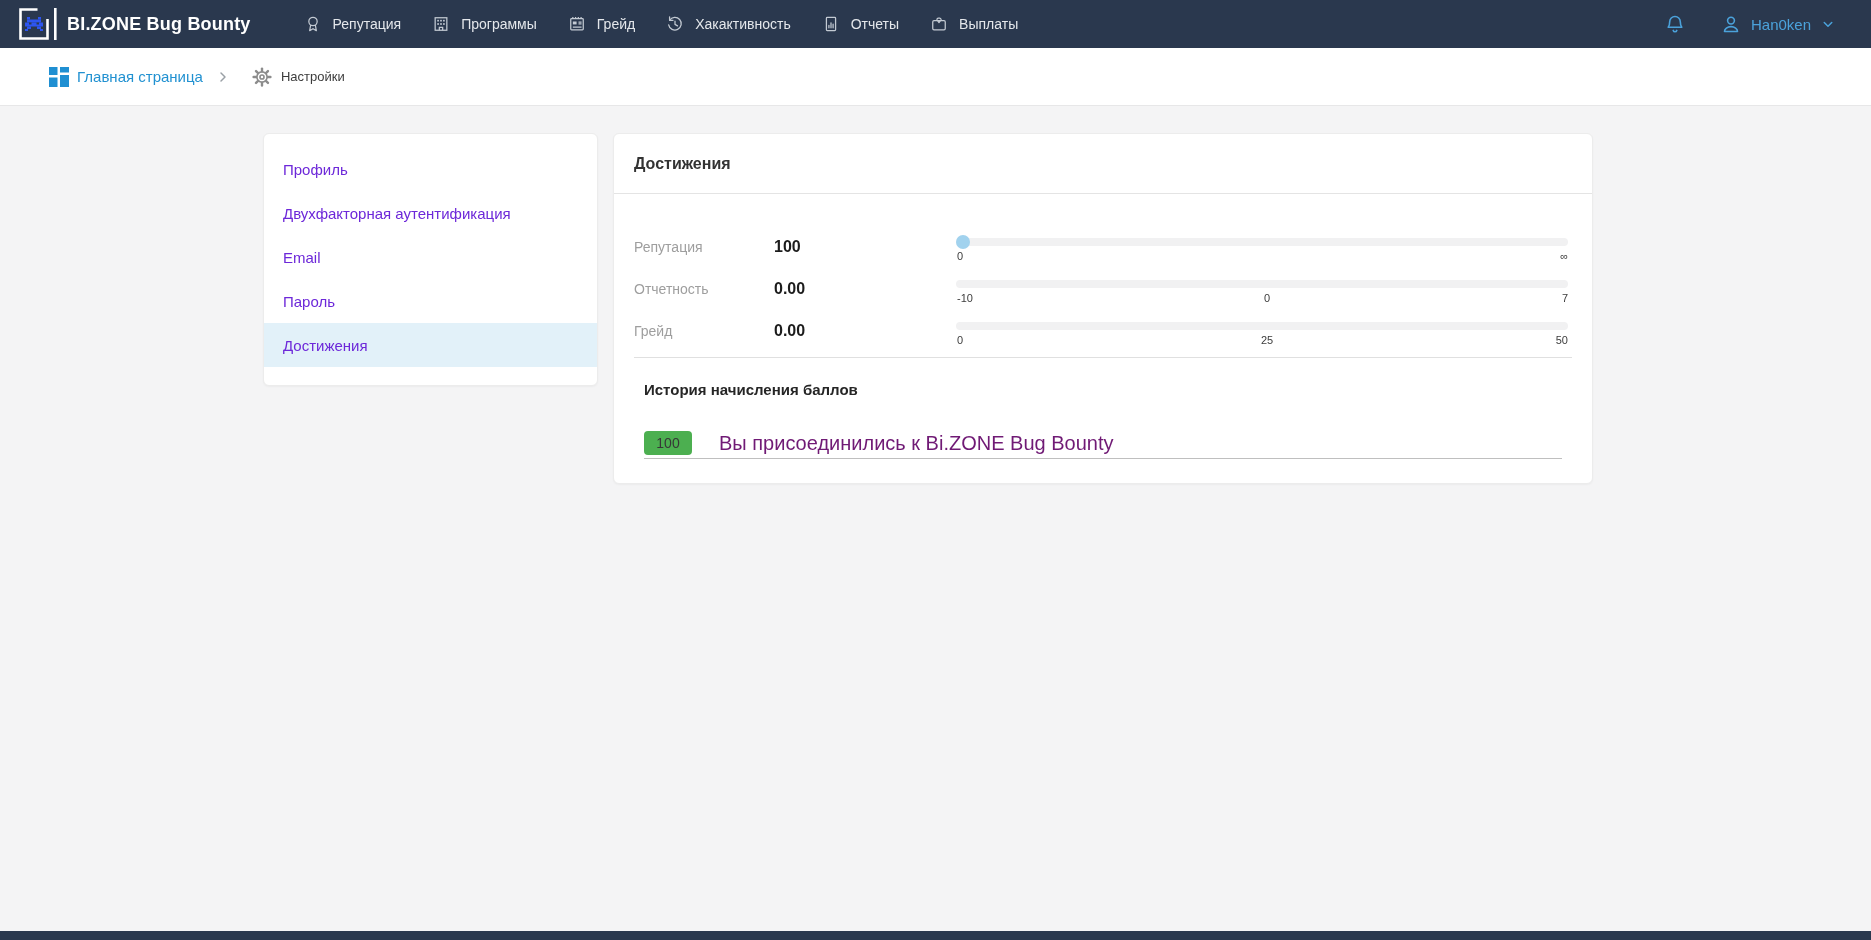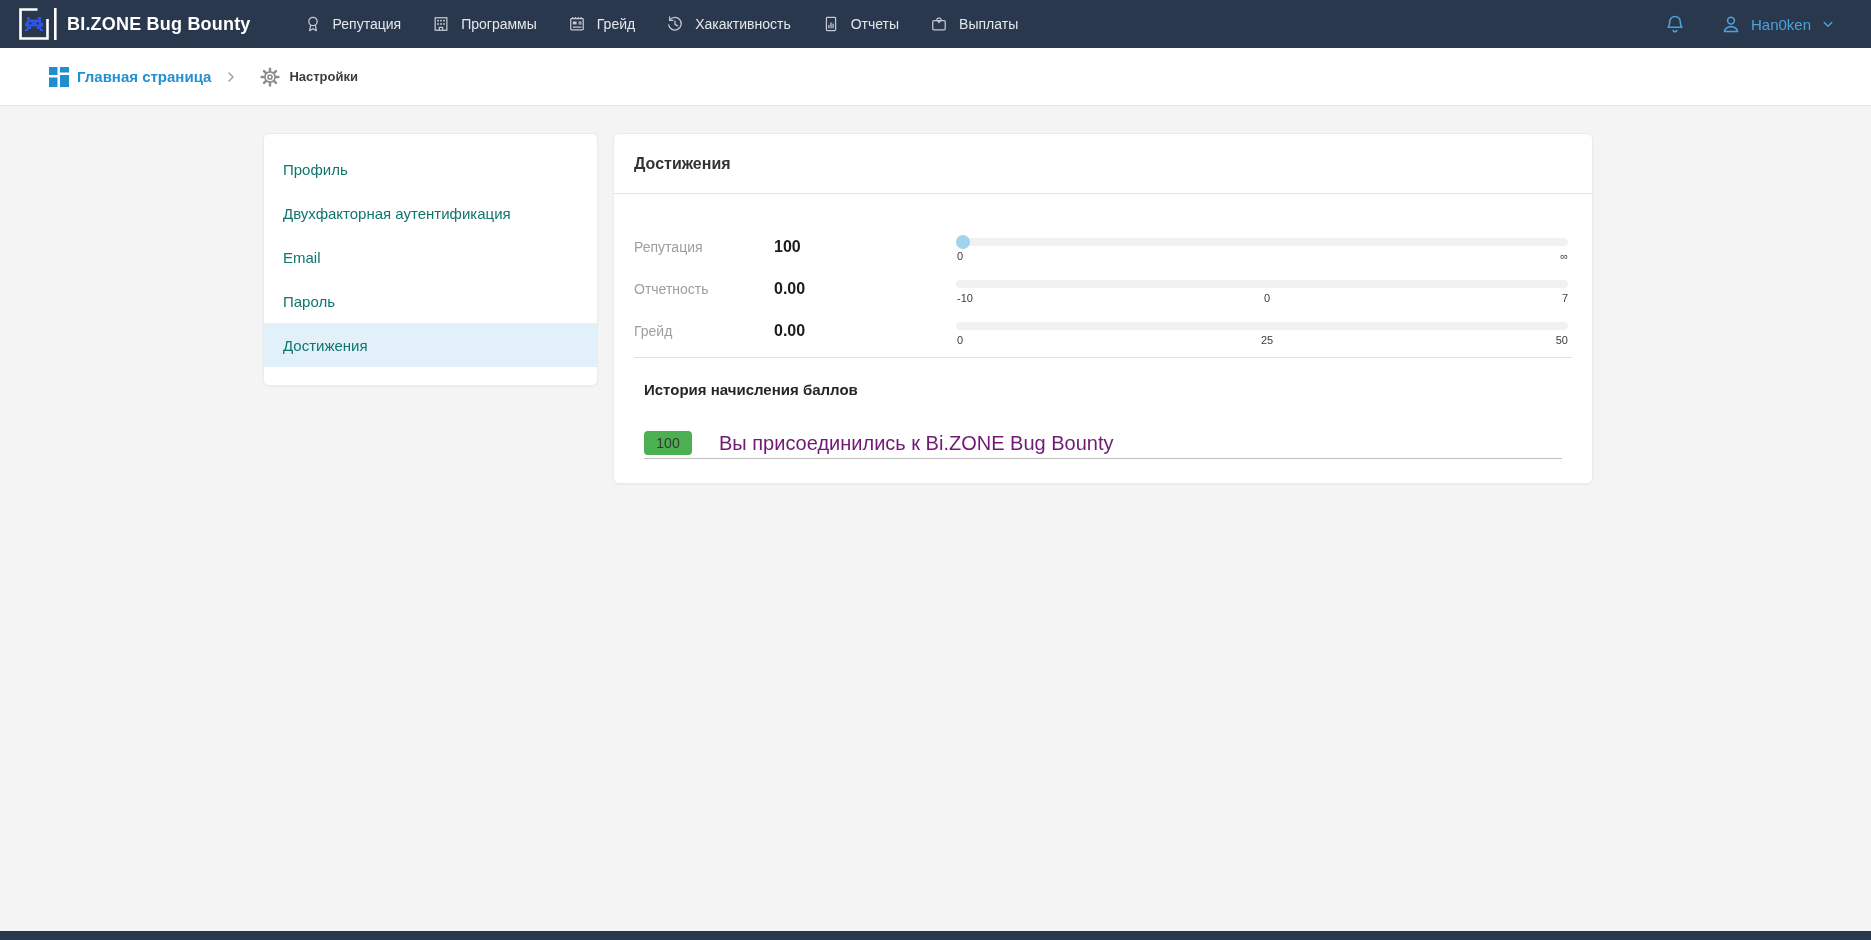--- a/index.html
+++ b/index.html
@@ -28,41 +28,41 @@
   .nav-item .lbl { color: #E4E7EB; font-size: 14px; white-space: nowrap; }
   .nav-ic { width: 20px; height: 20px; color: #C3CAD3; flex: 0 0 auto; }
   .nav-right { margin-left: auto; display: flex; align-items: center; gap: 32px; text-align: center; }
   .bell-btn { width: 24px; height: 24px; color: #4BA2DB; cursor: pointer; }
   .user-menu { display: flex; align-items: center; gap: 8px; cursor: pointer; color: #4BA2DB; }
   .user-menu .uname { font-size: 15px; }
 
   
   .crumbbar {
     height: 58px; background: #ffffff; border-bottom: 1px solid #E7E7E8;
-    display: flex; align-items: center; padding-left: 48px; font-weight: bold;
+    display: flex; align-items: center; padding-left: 48px;
   }
   .crumb-home { display: flex; align-items: center; gap: 7px; cursor: pointer; }
   .crumb-home .txt { color: #2191D1; font-size: 15px; }
   .crumb-sep { width: 16px; height: 16px; color: #9AA0A6; margin: 0 12px 0 12px; }
   .crumb-cur { display: flex; align-items: center; gap: 8px; margin-left: 8px; }
   .crumb-cur .txt { color: #3C3C3C; font-size: 13px; }
   .gear { width: 22px; height: 22px; color: #8C8C8C; }
 
   
   .content { display: flex; gap: 15px; margin: 27px 0 0 263px; align-items: flex-start; }
   .card {
     background: #fff; border: 1px solid #ECECEC; border-radius: 6px;
     box-shadow: 0 1px 2px rgba(0,0,0,.04);
   }
 
   
   .side { width: 335px; padding: 13px 0 18px 0; }
   .side-item {
     height: 44px; display: flex; align-items: center; padding-left: 19px;
-    font-size: 15px; color: #0f766e; cursor: pointer; white-space: nowrap; text-align: center;
+    font-size: 15px; color: #6d28d9; cursor: pointer; white-space: nowrap; text-align: center;
   }
   .side-item.active { background: #E2F1F9; }
 
   
   .main { width: 980px; padding-bottom: 24px; }
   .main-hd {
     height: 60px; display: flex; align-items: center; padding: 0 20px;
     border-bottom: 1px solid #E4E4E4;
     font-size: 16px; font-weight: 600; color: #333333;
   }

